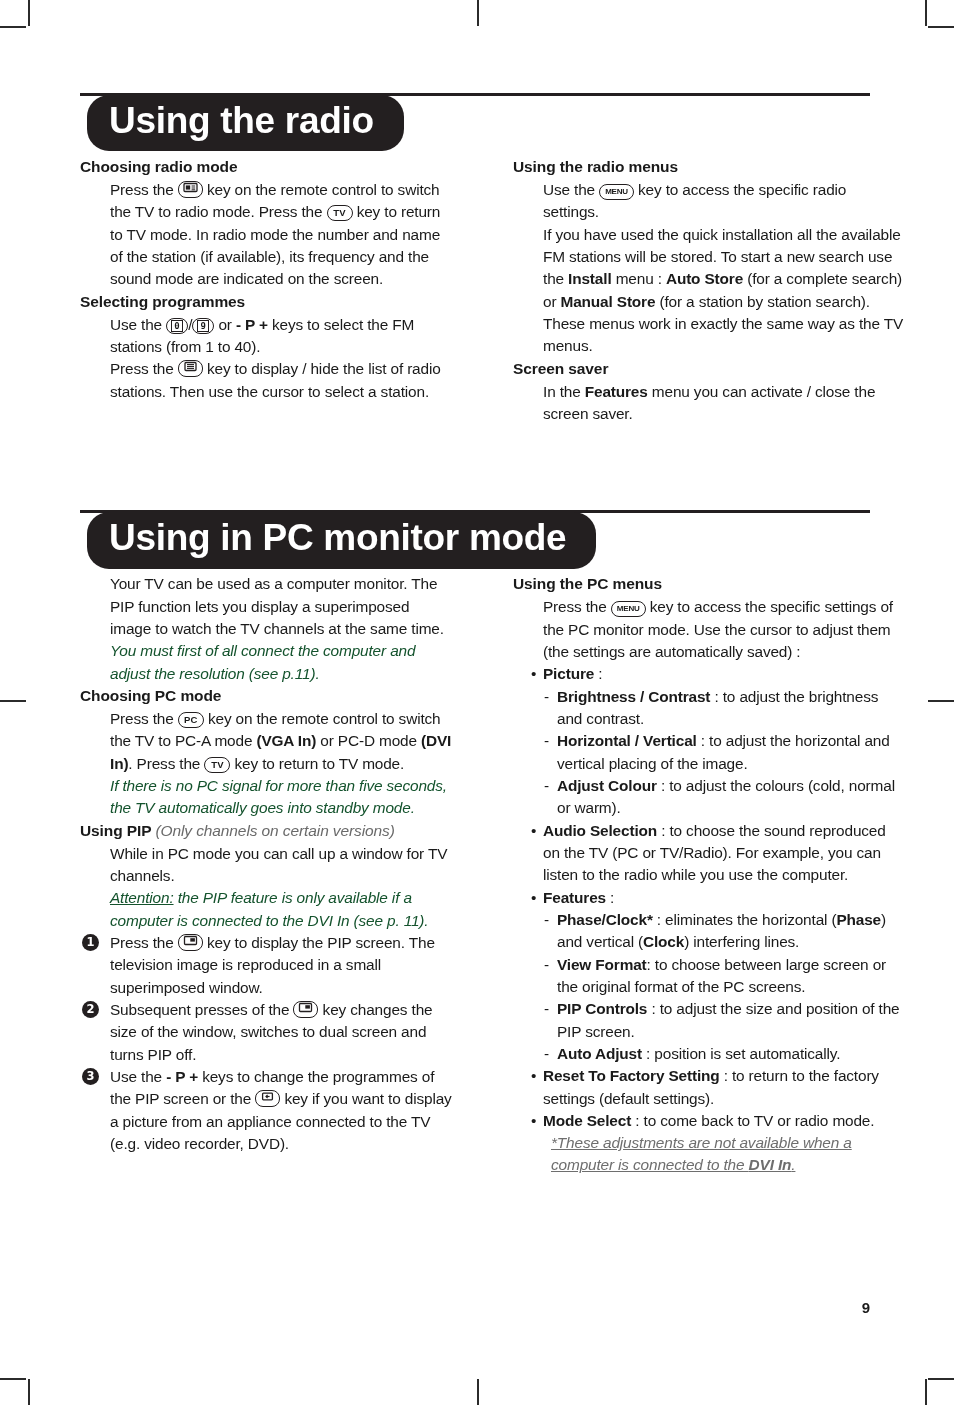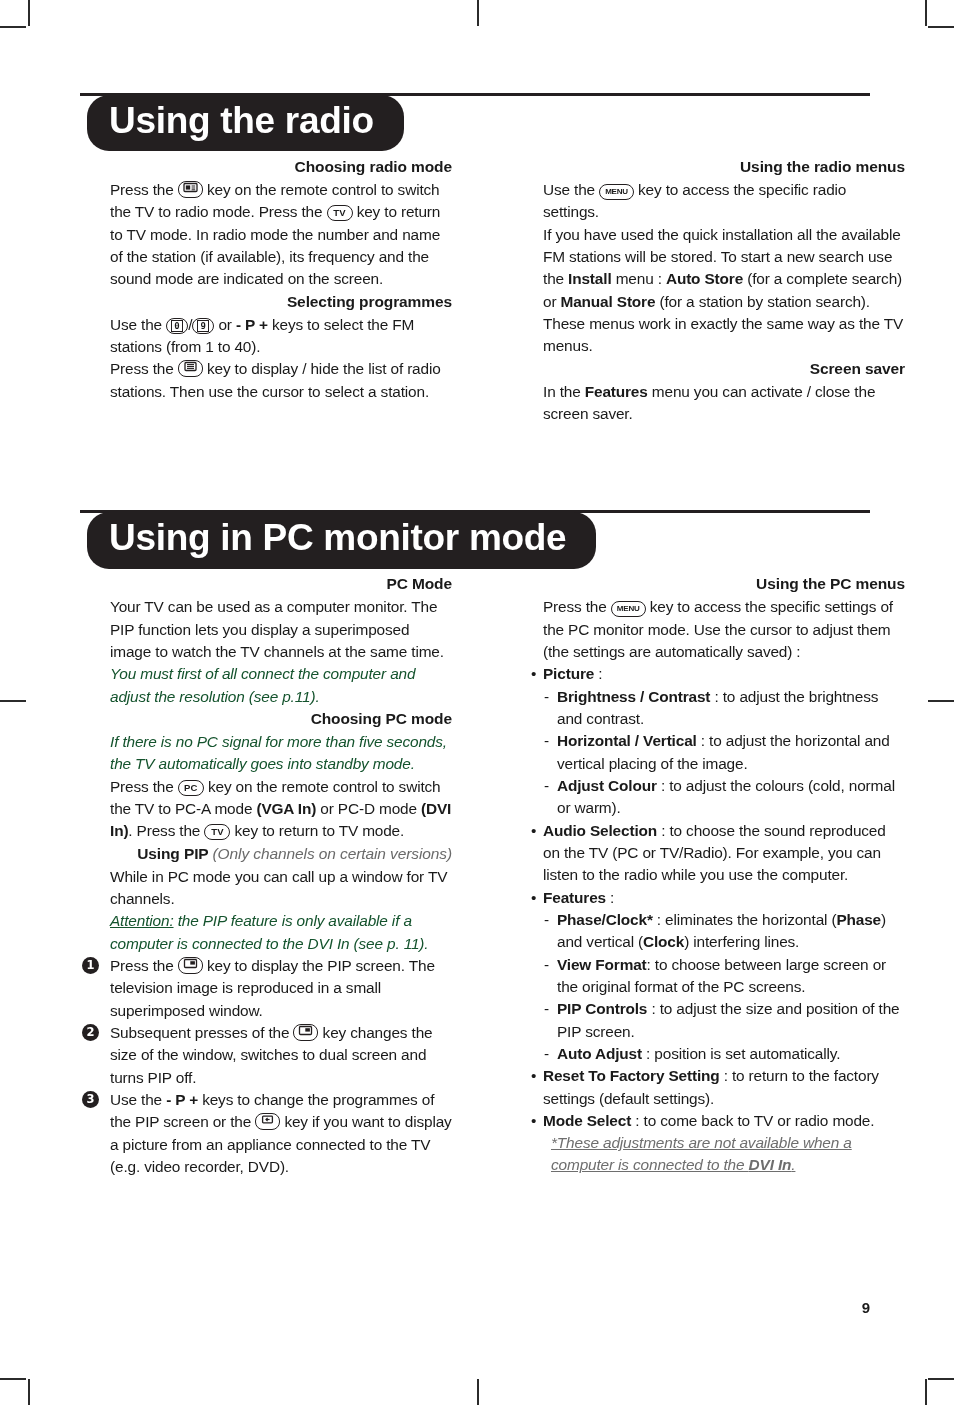--- a/index.html
+++ b/index.html
@@ -72,21 +72,20 @@
     flex: 0 0 372px;
   }
   .col.right { width: 392px; flex: 0 0 392px; margin-left: 35px; }
 
   h3.sub {
     font-size: 15.5px;
     font-weight: bold;
     margin: 0 0 1px 0;
     line-height: 1.42;
     letter-spacing: -0.1px;
-    text-align: right;
   }
   h3.sub .light {
     font-weight: normal;
     font-style: italic;
     color: #6a6a6a;
   }
   p.body {
     font-size: 15.4px;
     line-height: 1.45;
     margin: 0 0 0 0;
@@ -268,27 +267,26 @@
   <div class="gap-lg"></div>
 
   <div class="banner-wrap">
     <div class="banner-rule"></div>
     <div class="banner">Using in PC monitor mode</div>
   </div>
 
   <div class="cols">
     <div class="col">
 
-      <h3 class="sub">PC Mode</h3>
       <p class="body">Your TV can be used as a computer monitor. The PIP function lets you display a superimposed image to watch the TV channels at the same time.</p>
       <p class="body note">You must first of all connect the computer and adjust the resolution (see p.11).</p>
 
       <h3 class="sub">Choosing PC mode</h3>
+      <p class="body"><span>Press the </span><span class="key">PC</span><span> key on the remote control to switch the TV to PC-A mode </span><b>(VGA In)</b><span> or PC-D mode </span><b>(DVI In)</b><span>. Press the </span><span class="key">TV</span><span> key to return to TV mode.</span></p>
       <p class="body note">If there is no PC signal for more than five seconds, the TV automatically goes into standby mode.</p>
-      <p class="body"><span>Press the </span><span class="key">PC</span><span> key on the remote control to switch the TV to PC-A mode </span><b>(VGA In)</b><span> or PC-D mode </span><b>(DVI In)</b><span>. Press the </span><span class="key">TV</span><span> key to return to TV mode.</span></p>
 
       <h3 class="sub"><span>Using PIP</span> <span class="light">(Only channels on certain versions)</span></h3>
       <p class="body">While in PC mode you can call up a window for TV channels.</p>
       <p class="body note"><span class="u">Attention:</span><span> the PIP feature is only available if a computer is connected to the DVI In (see p. 11).</span></p>
 
       <p class="body step"><span class="stepnum">1</span><span>Press the </span><span class="key pic"><svg width="15" height="11" viewBox="0 0 15 11">
               <rect x="1.5" y="1.5" width="12" height="8" rx="1" fill="none" stroke="#231f20" stroke-width="1.3"></rect>
               <rect x="7.3" y="3.2" width="4.6" height="3.4" fill="#231f20"></rect>
             </svg></span><span> key to display the PIP screen. The television image is reproduced in a small superimposed window.</span></p>
 

